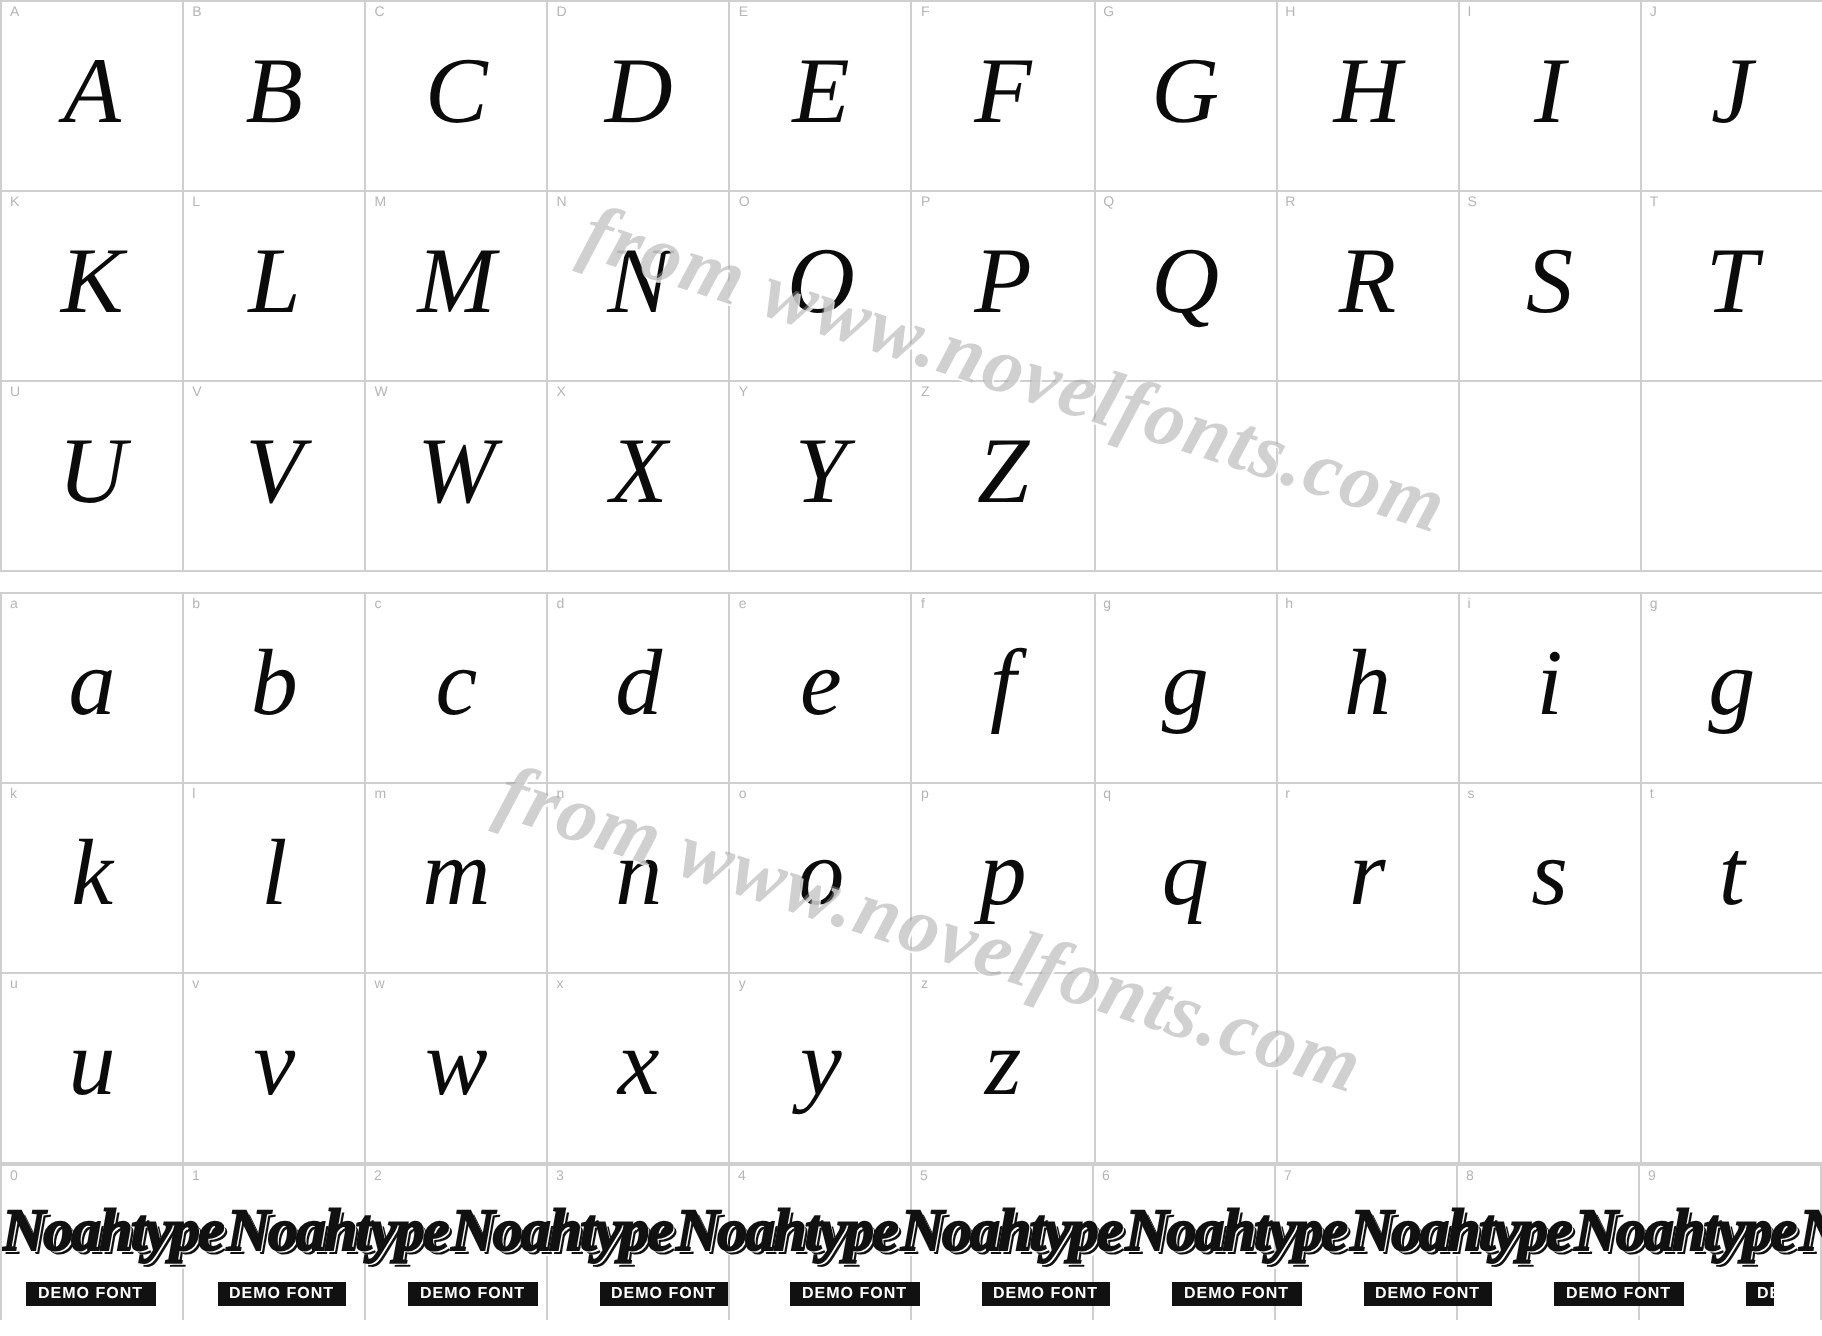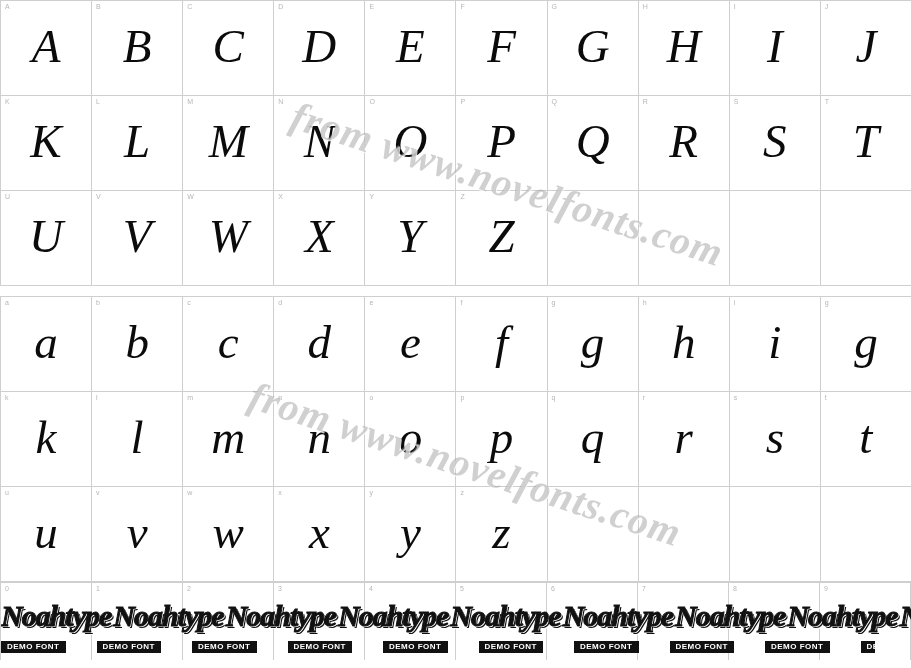--- a/index.html
+++ b/index.html
@@ -128,21 +128,21 @@
     white-space: nowrap;
     text-shadow:
        1px 1px 0 #fff,
        2px 2px 0 #111,
        3px 3px 0 #fff;
     margin-right: 2px;
     flex: none;
   }
   .demo-strip {
     position: absolute;
-    left: 0;
+    left: 12px;
     top: 58px;
     width: 874px;
     height: 14px;
     display: flex;
     overflow: hidden;
     pointer-events: none;
   }
   .demo-chip {
     background: #111111;
     color: #ffffff;

